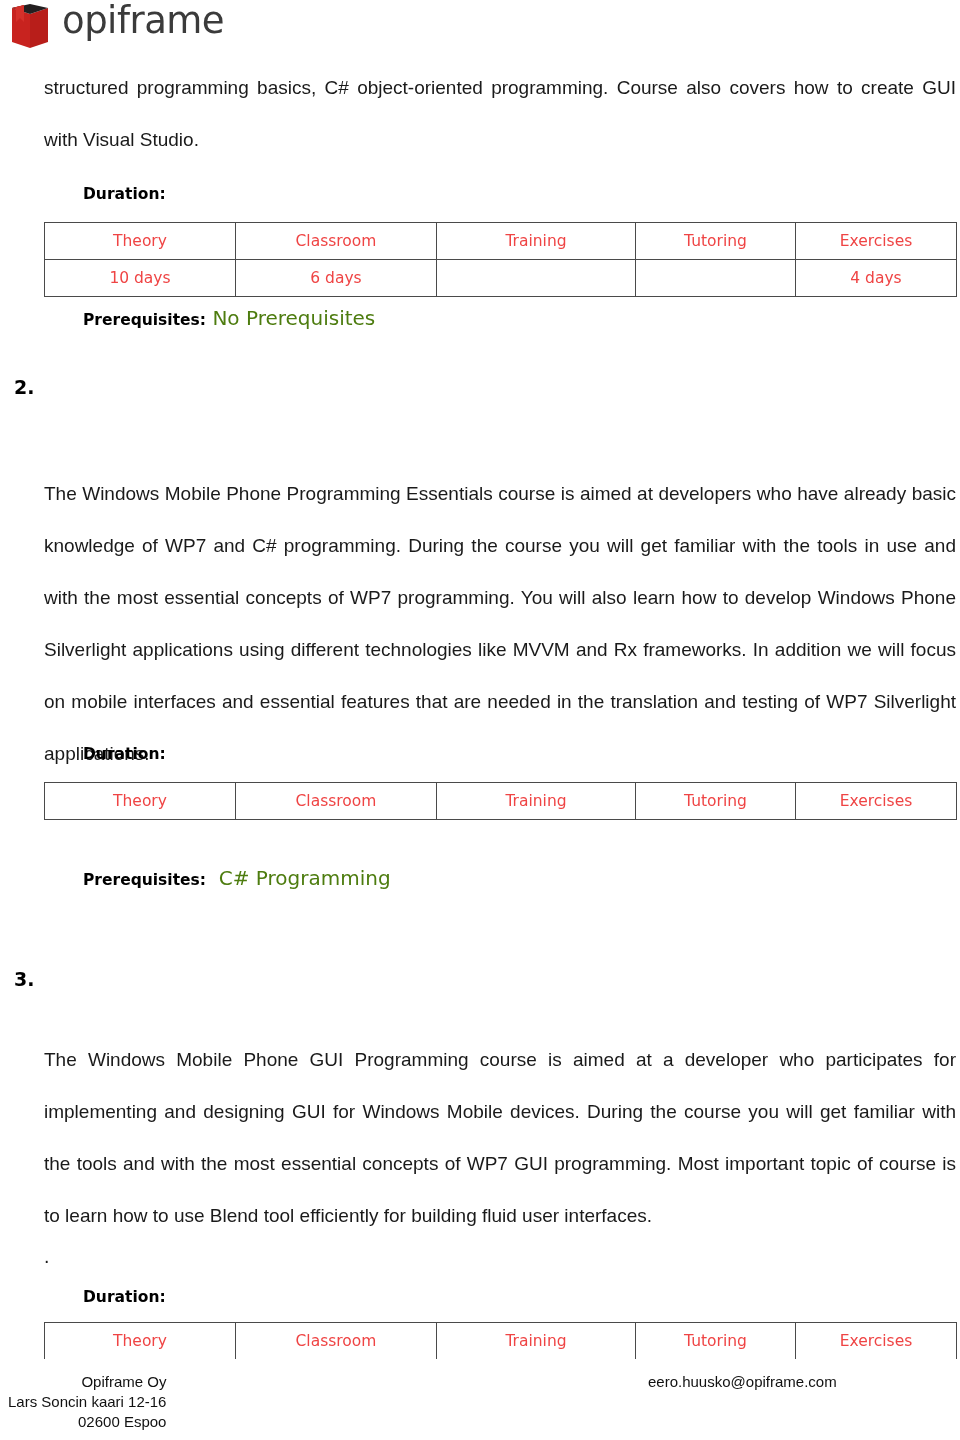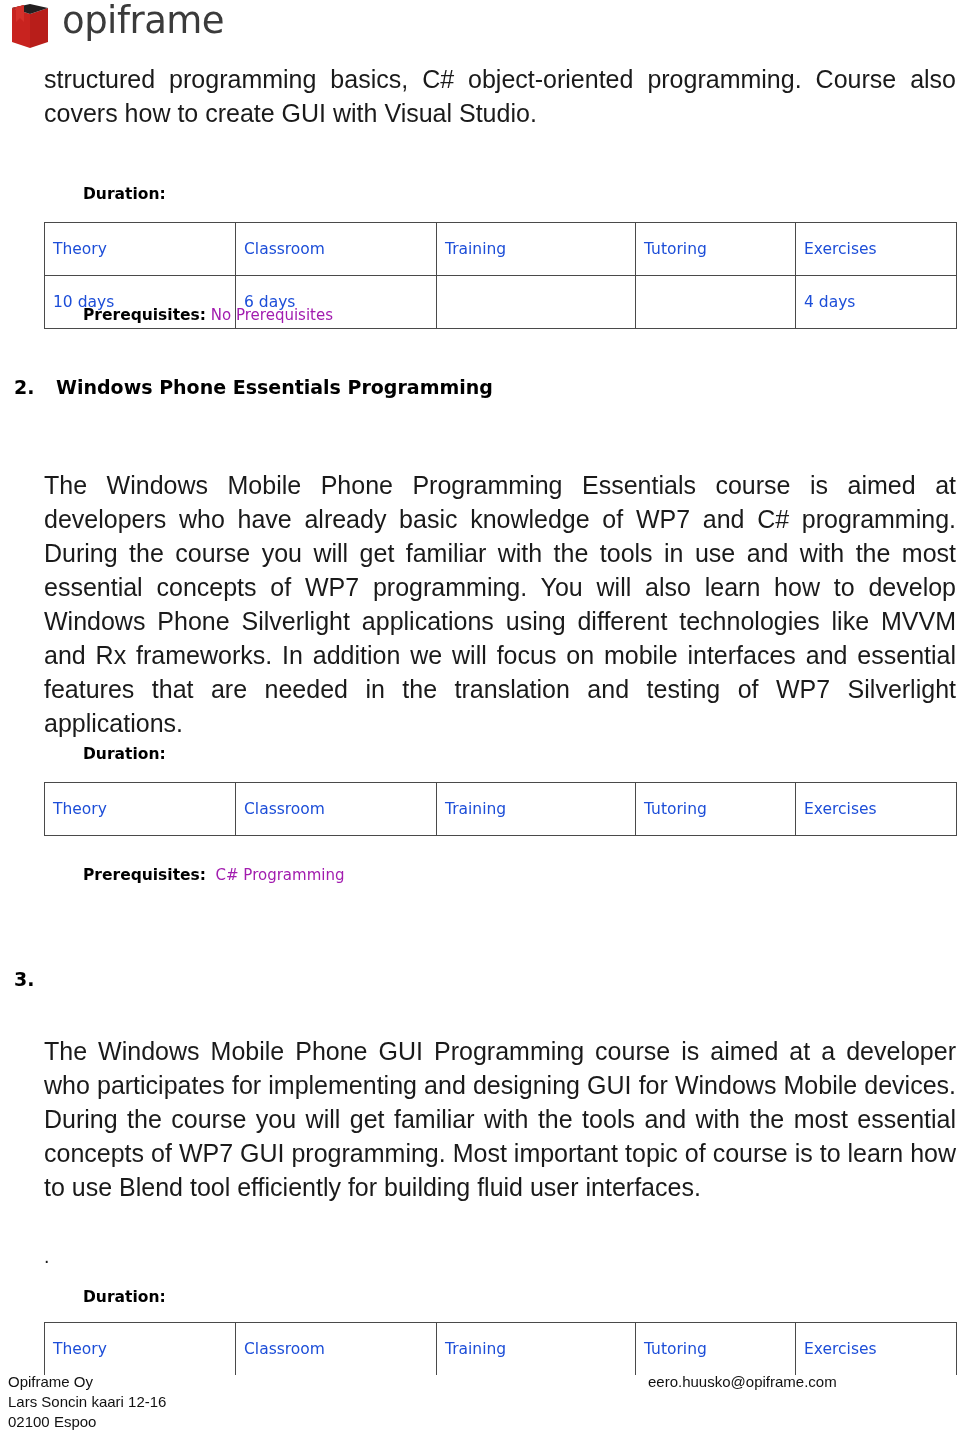--- a/index.html
+++ b/index.html
@@ -49,22 +49,22 @@
 
   
   .content {
     position: absolute;
     left: 44px;
     top: 0;
     width: 912px;
   }
   .para {
     font-family: "Liberation Sans", sans-serif;
-    font-size: 25px;
-    line-height: 34px;
+    font-size: 19px;
+    line-height: 52px;
     text-align: justify;
     color: #1a1a1a;
     margin: 0;
   }
 
   .section-heading {
     font-family: "DejaVu Sans", sans-serif;
     font-weight: bold;
     font-size: 19px;
     color: #000;
@@ -81,39 +81,39 @@
   .label-bold {
     font-family: "DejaVu Sans", sans-serif;
     font-weight: bold;
     font-size: 15.5px;
     color: #000;
     margin-left: 39px;
   }
   .label-normal {
     font-family: "DejaVu Sans", sans-serif;
     font-weight: normal;
-    font-size: 15px;
-    color: #a21caf;
+    font-size: 20px;
+    color: #4d7c0f;
   }
 
   
   table.duration {
     border-collapse: collapse;
     width: 912px;
     table-layout: fixed;
     font-family: "DejaVu Sans", sans-serif;
     font-size: 15.5px;
   }
   table.duration td {
     border: 1.5px solid #4a4a4a;
-    text-align: left;
+    text-align: center;
     height: 36px;
-    padding: 8px;
+    padding: 0;
     vertical-align: middle;
-    color: #1d4ed8;
+    color: #ef4444;
   }
   table.duration col.c1 { width: 191px; }
   table.duration col.c2 { width: 201px; }
   table.duration col.c3 { width: 199px; }
   table.duration col.c4 { width: 160px; }
   table.duration col.c5 { width: 161px; }
 
   table.duration.clipped td {
     border-bottom: none;
   }
@@ -127,21 +127,21 @@
     height: 60px;
     font-family: "Liberation Sans", sans-serif;
     font-size: 15px;
     line-height: 20px;
     color: #111;
   }
   .footer-col-address {
     position: absolute;
     left: 8px;
     top: 0;
-    text-align: left;
+    text-align: right;
   }
   .footer-col-phone {
     position: absolute;
     left: 372px;
     top: 0;
     text-align: center;
     width: 230px;
   }
   .footer-col-email {
     position: absolute;
@@ -214,21 +214,20 @@
     </table>
   </div>
 
   <div style="position:absolute; left:0; top:306px; width:912px;">
     <span class="label-bold">Prerequisites:</span><span class="label-normal">&nbsp;</span><span class="label-normal">No Prerequisites</span>
   </div>
 
   <div style="position:absolute; left:0; top:376px; width:912px;">
     <div class="section-heading">
       <span class="section-num">2.</span>
-      <span>Windows Phone Essentials Programming</span>
     </div>
   </div>
 
   <div style="position:absolute; left:0; top:452px; width:912px;margin-top:16px;">
     <p class="para">The Windows Mobile Phone Programming Essentials course is aimed at developers who have already basic knowledge of WP7 and C# programming. During the course you will get familiar with the tools in use and with the most essential concepts of WP7 programming. You will also learn how to develop Windows Phone Silverlight applications using different technologies like MVVM and Rx frameworks. In addition we will focus on mobile interfaces and essential features that are needed in the translation and testing of WP7 Silverlight applications.</p>
   </div>
 
   <div style="position:absolute; left:0; top:745px; width:912px;">
     <div class="label-bold">Duration:</div>
   </div>
@@ -296,18 +295,18 @@
       </tbody>
     </table>
   </div>
 
 </div>
 
 <div class="page-footer">
   <div class="footer-col-address">
     <div class="footer-line">Opiframe Oy</div>
     <div class="footer-line">Lars Soncin kaari 12-16</div>
-    <div class="footer-line">02100 Espoo</div>
+    <div class="footer-line">02600 Espoo</div>
   </div>
   <div class="footer-col-email">
     <div class="footer-line">eero.huusko@opiframe.com</div>
   </div>
 </div>
 
 </body></html>

